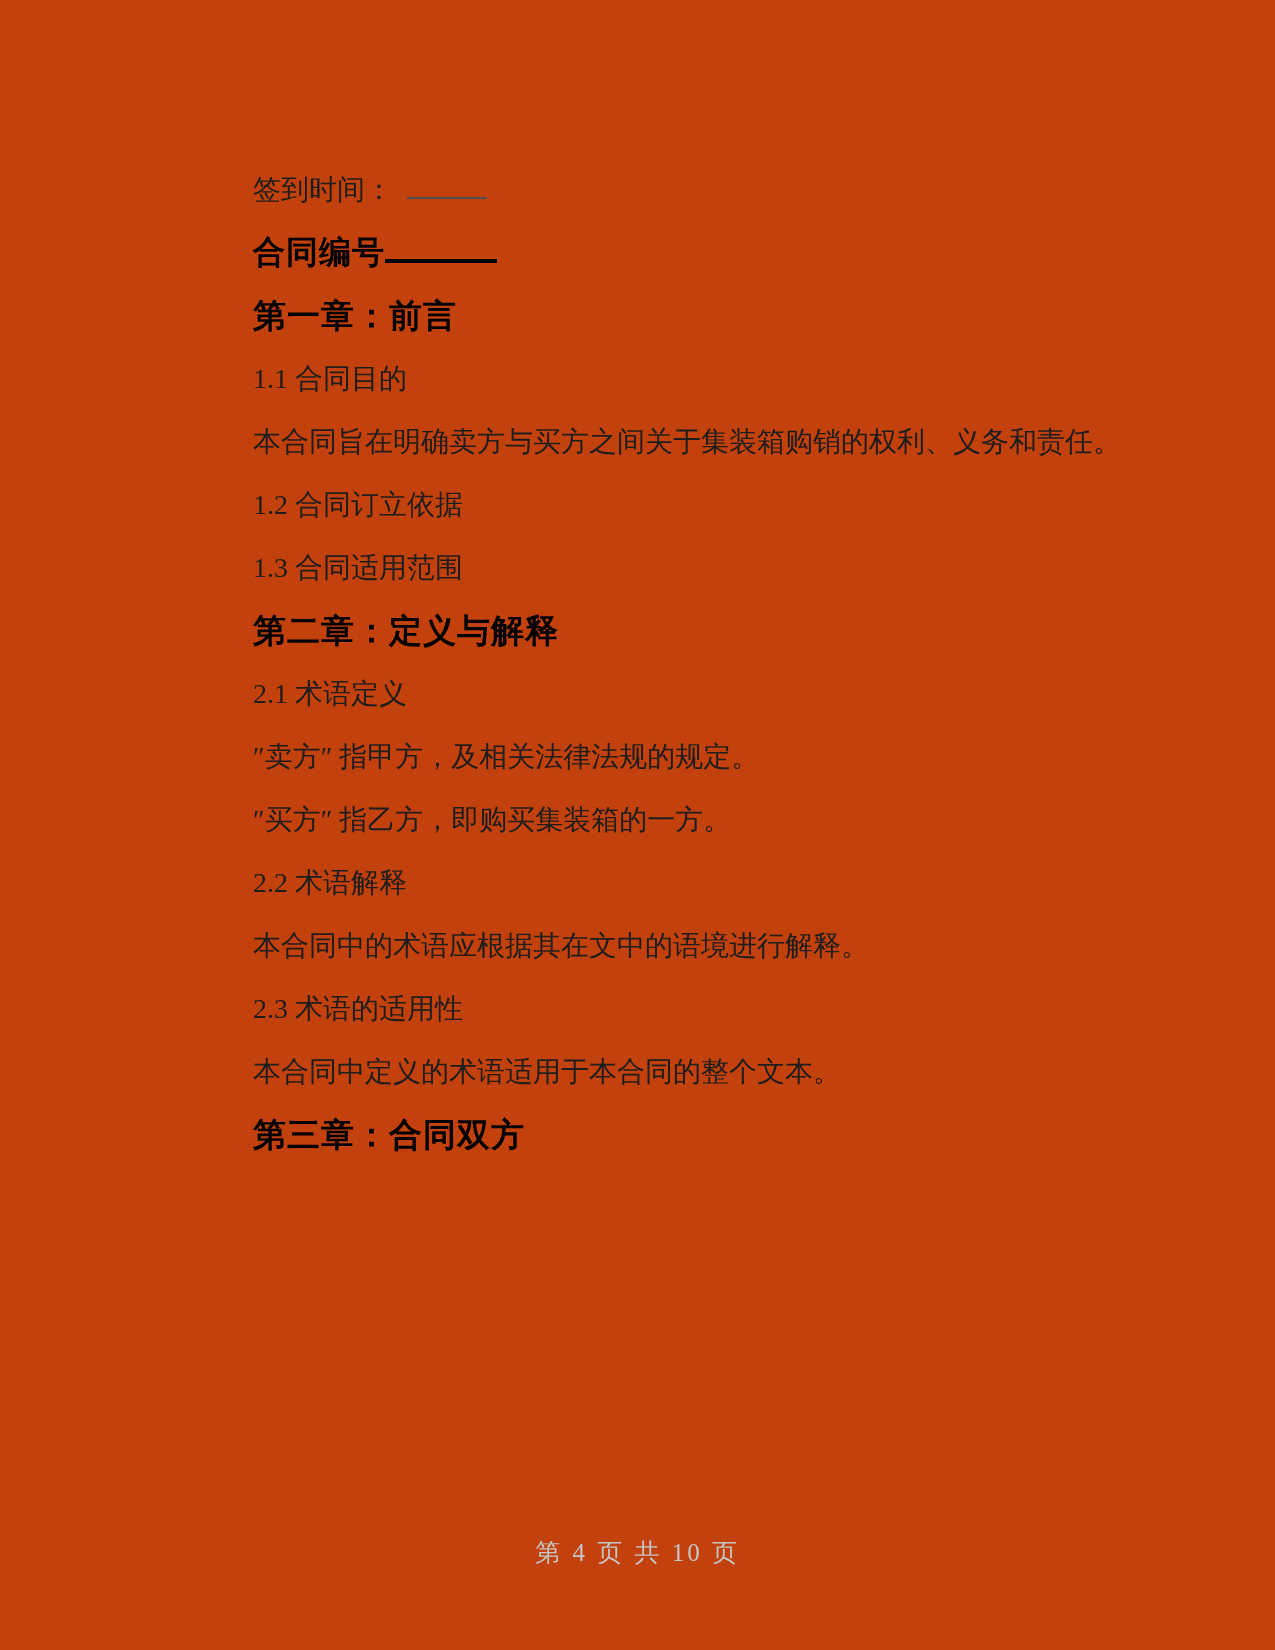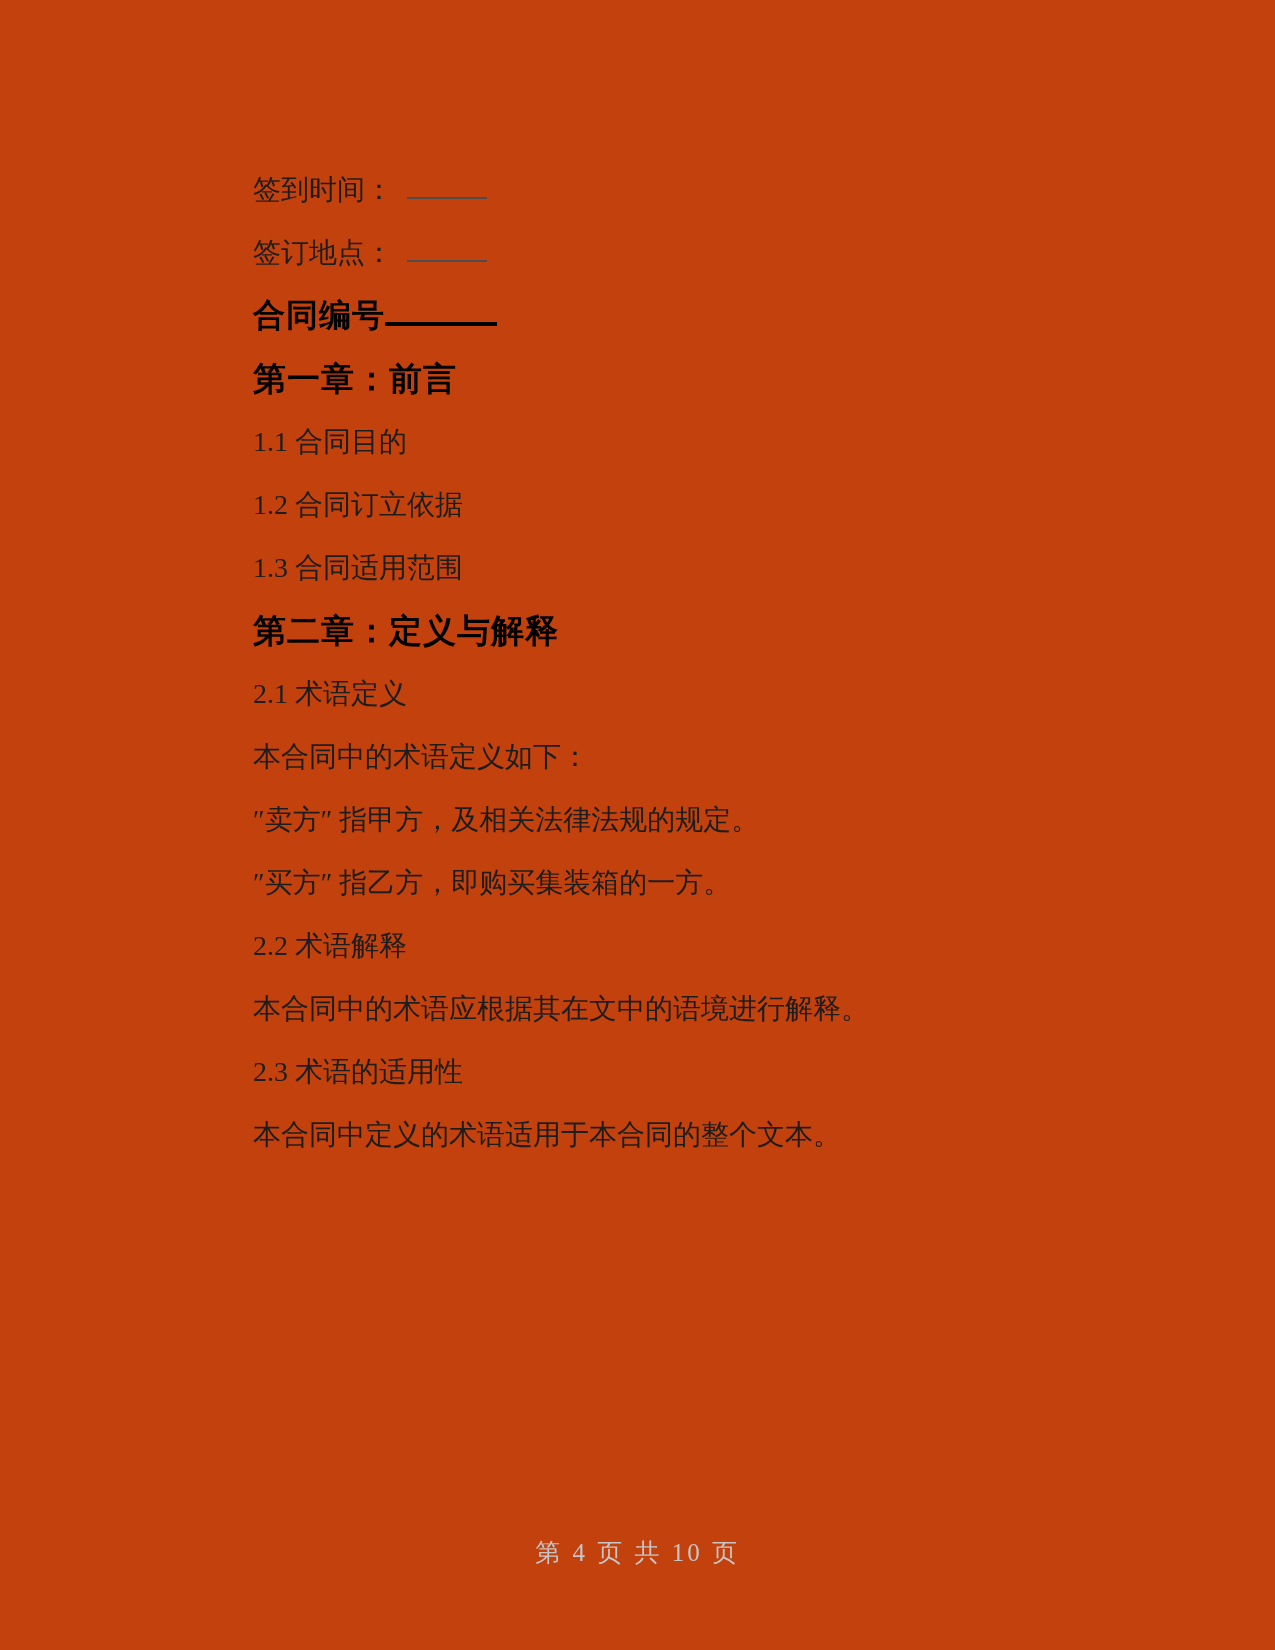--- a/index.html
+++ b/index.html
@@ -75,38 +75,38 @@
   }
 </style>
 </head>
 <body>
 
 <div class="page">
   <div class="content">
 
     <p class="meta-field"><span>签到时间：</span><span class="blank"></span></p>
 
-    <p class="meta-field"><span>签订地点：</span><span class="blank"></span></p>
 
     <h1 class="doc-title"><span>合同编号</span><span class="blank-bold"></span></h1>
 
     <h2 class="chapter">第一章：前言</h2>
 
     <p class="para">1.1 合同目的</p>
+    <p class="para">本合同旨在明确卖方与买方之间关于集装箱购销的权利、义务和责任。</p>
     <p class="para">1.2 合同订立依据</p>
     <p class="para">1.3 合同适用范围</p>
 
     <h2 class="chapter">第二章：定义与解释</h2>
 
     <p class="para">2.1 术语定义</p>
-    <p class="para">本合同中的术语定义如下：</p>
     <p class="para">″卖方″ 指甲方，及相关法律法规的规定。</p>
     <p class="para">″买方″ 指乙方，即购买集装箱的一方。</p>
     <p class="para">2.2 术语解释</p>
     <p class="para">本合同中的术语应根据其在文中的语境进行解释。</p>
     <p class="para">2.3 术语的适用性</p>
     <p class="para">本合同中定义的术语适用于本合同的整个文本。</p>
 
+    <h2 class="chapter">第三章：合同双方</h2>
 
   </div>
 
   <div class="footer">第 4 页 共 10 页</div>
 </div>
 
 </body></html>

